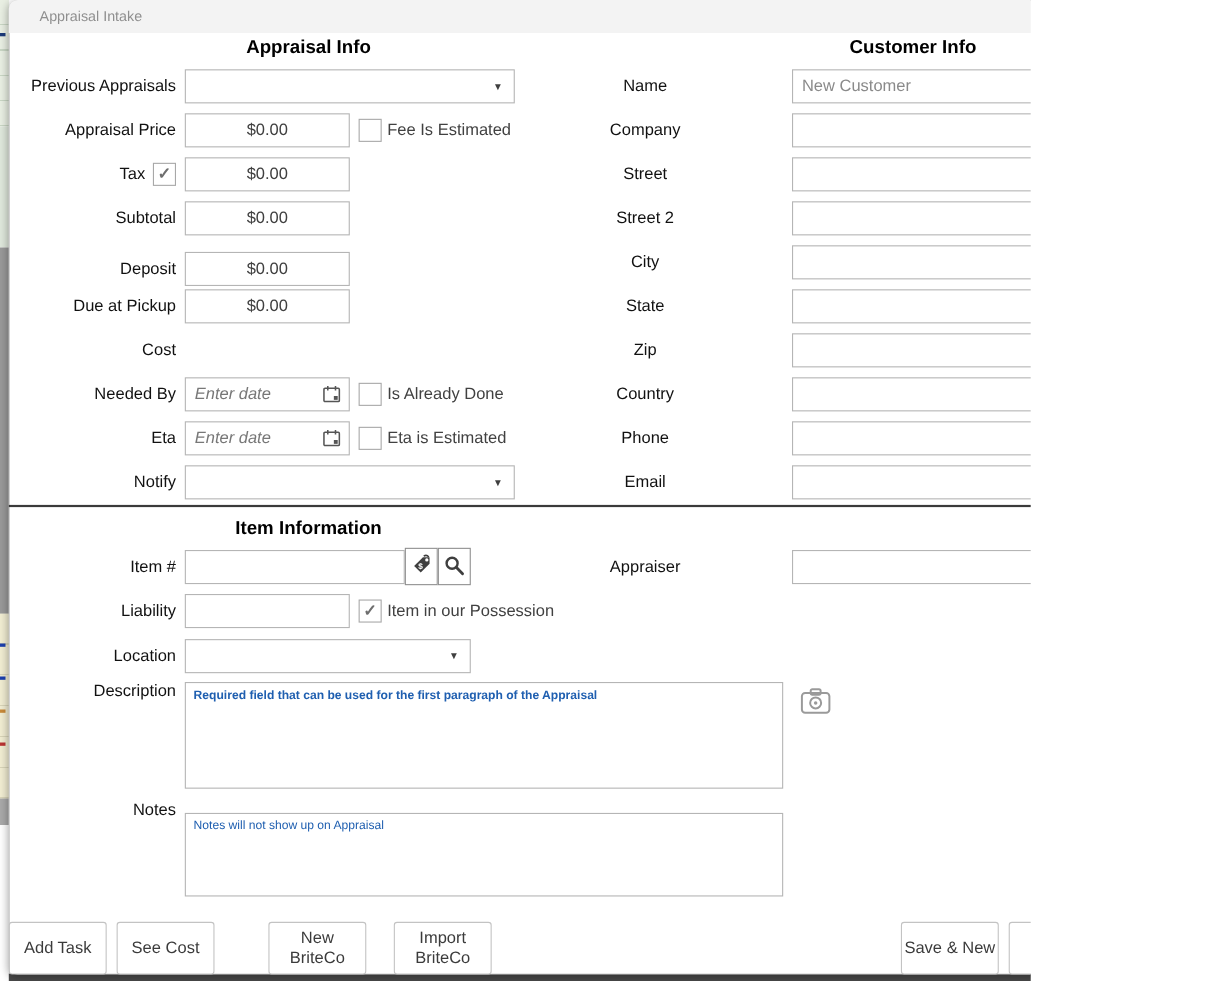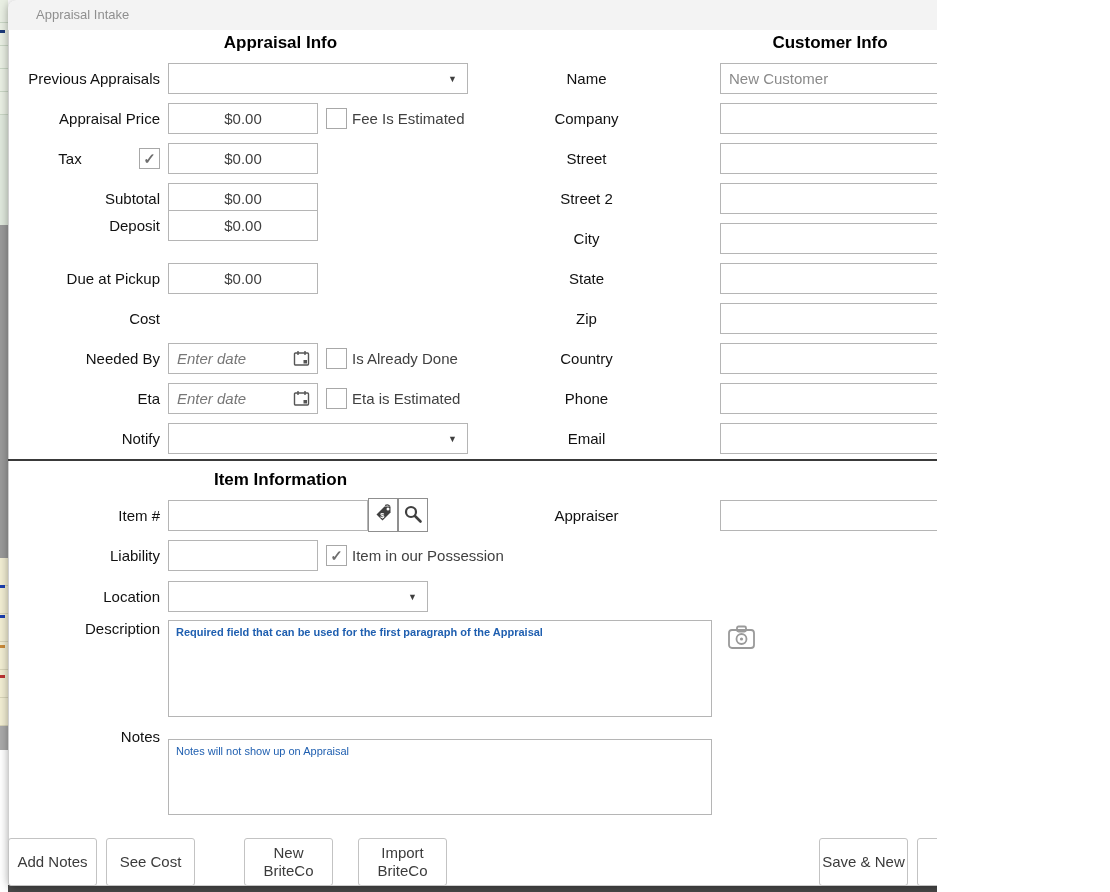--- a/index.html
+++ b/index.html
@@ -123,31 +123,31 @@
   </div>
 
   <div class="row" style="top:103px">
     <span class="lbl L">Appraisal Price</span>
     <input class="inp money" style="left: 168px;" value="$0.00">
     <span class="cb" style="left:326px;top:5px"></span>
     <span class="cblbl" style="left:352px">Fee Is Estimated</span>
   </div>
 
   <div class="row" style="top:143px">
-    <span class="lbl" style="left:8px;width:124px;text-align:center">Tax</span>
+    <span class="lbl" style="left:8px;width:124px;text-align:right">Tax</span>
     <span class="cb" style="left:139px;top:5px"><span class="cb-check">✓</span></span>
     <input class="inp money" style="left: 168px;" value="$0.00">
   </div>
 
   <div class="row" style="top:183px">
     <span class="lbl L">Subtotal</span>
     <input class="inp money" style="left: 168px;" value="$0.00">
   </div>
 
-  <div class="row" style="top:210px">
+  <div class="row" style="top:229px">
     <span class="lbl L">Deposit</span>
     <input class="inp money" style="left: 168px;" value="$0.00">
   </div>
 
   <div class="row" style="top:263px">
     <span class="lbl L">Due at Pickup</span>
     <input class="inp money" style="left: 168px;" value="$0.00">
   </div>
 
   <div class="row" style="top:303px">
@@ -292,21 +292,21 @@
     <textarea class="ta" style="left: 168px; top: 11px; width: 544px; height: 76px;">Notes will not show up on Appraisal</textarea>
   </div>
 
   <div class="row" style="top:500px">
     <span class="lbl R">Appraiser</span>
     <div class="dd" style="left:720px;width:300px">
       <span class="dd-arrow">▼</span>
     </div>
   </div>
 
-  <button class="btn" style="left:8px">Add Notes</button>
+  <button class="btn" style="left:8px">Add Task</button>
   <button class="btn" style="left:106px">See Cost</button>
   <button class="btn" style="left:244px">New BriteCo</button>
   <button class="btn" style="left:358px">Import BriteCo</button>
   <button class="btn" style="left:819px">Save &amp; New</button>
   <button class="btn" style="left:917px">Save &amp; Close</button>
   <button class="btn" style="left:1013px">Cancel</button>
 
   <div class="help-tab">
     <span class="help-close">✕</span>
     <div class="help-text">HELP</div>

